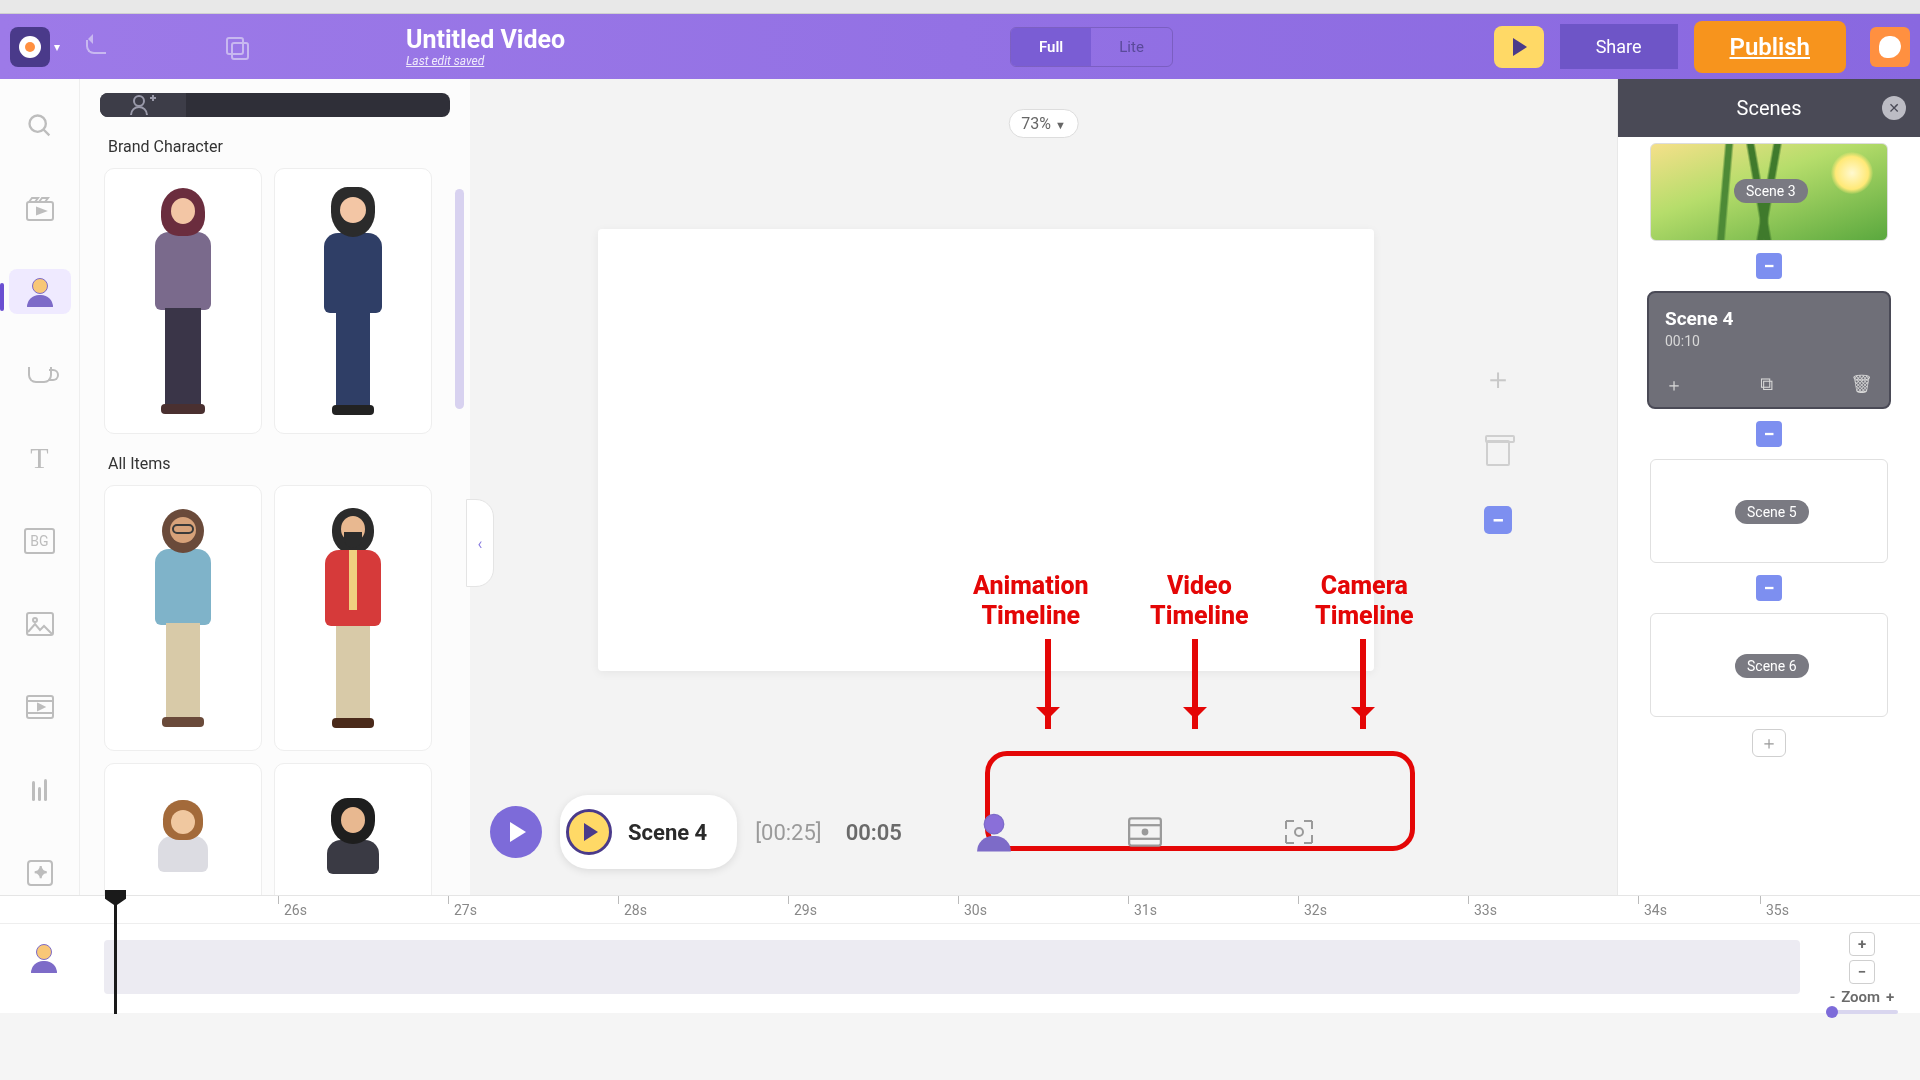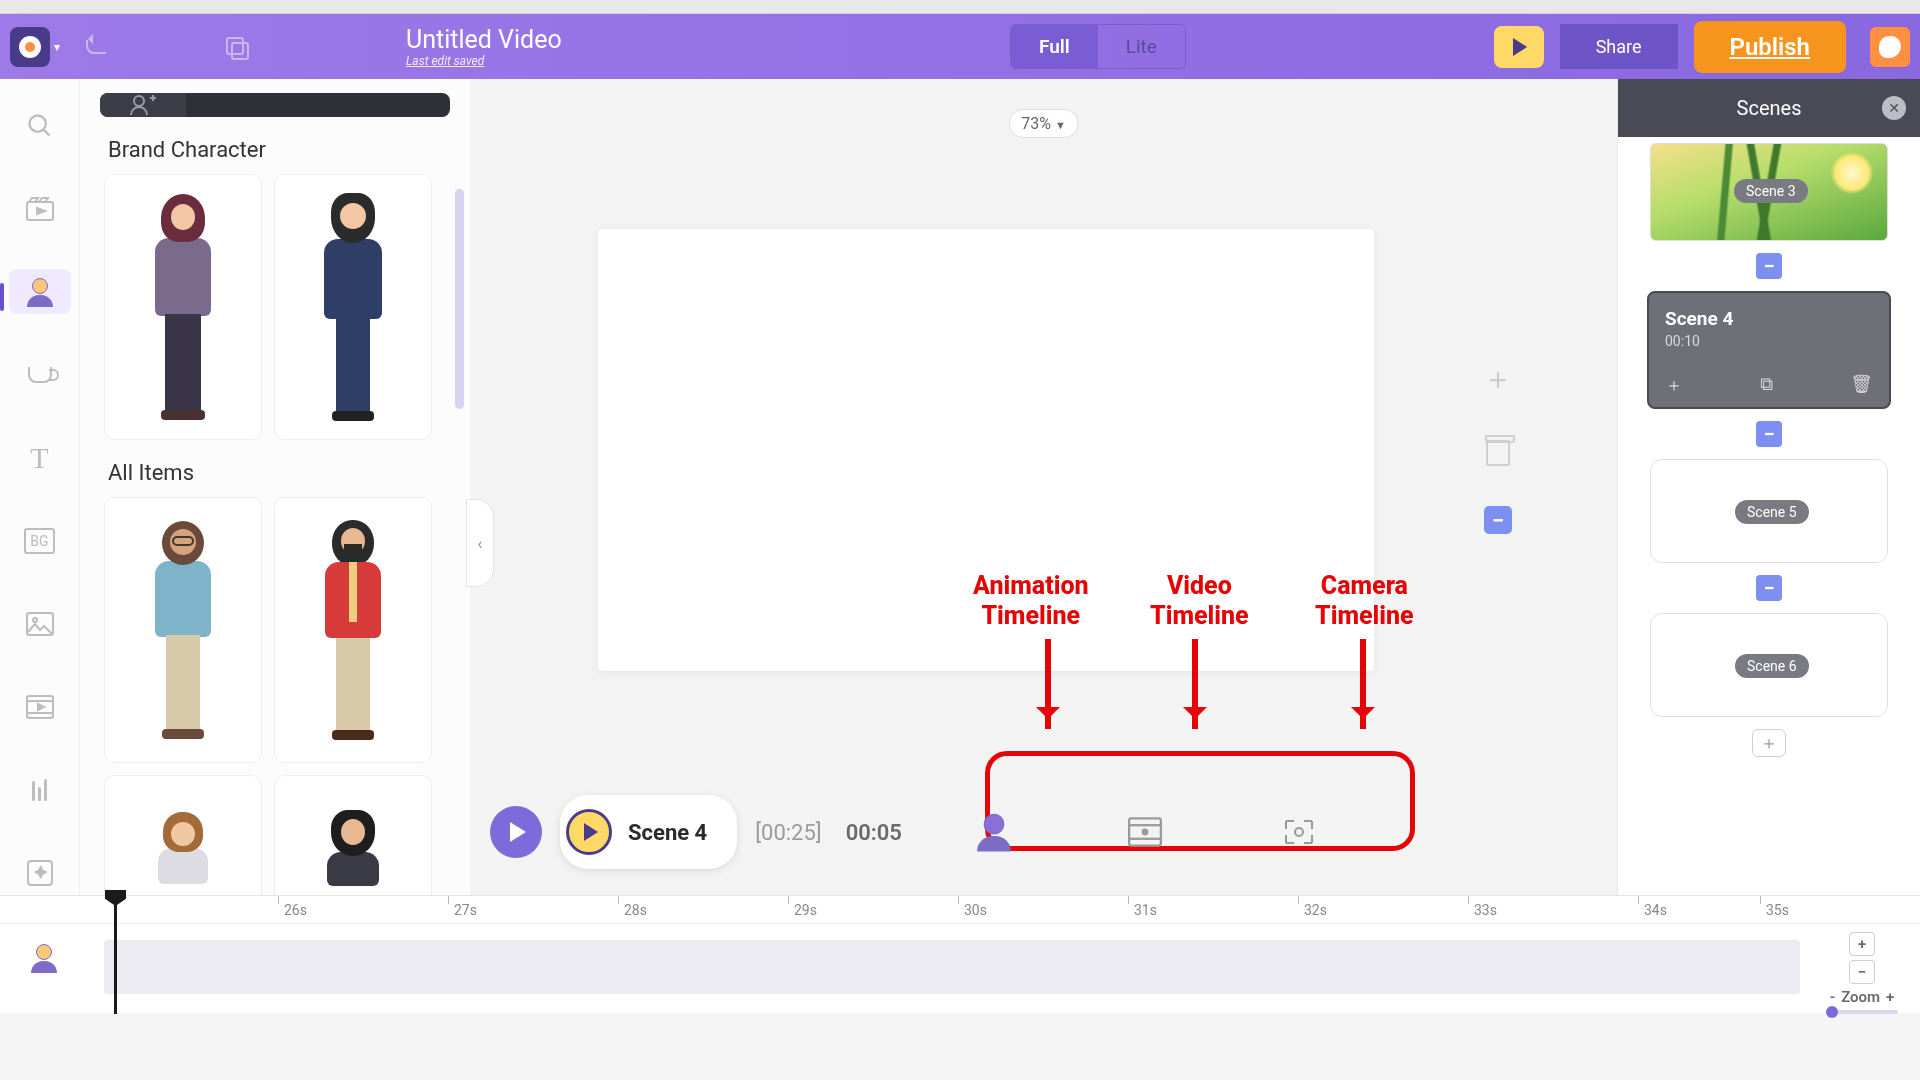--- a/index.html
+++ b/index.html
@@ -16,25 +16,25 @@
   .logo-drop { font-size:12px; color:#fff; margin-left:4px; }
 
   .hdr-btn { width:40px; height:40px; display:flex; align-items:center; justify-content:center; cursor:pointer; margin-left:16px; }
   .icon-undo { border:2px solid #c8b8f0; border-top:none; border-right:none; width:20px; height:14px; border-radius:0 0 0 8px; position:relative; }
   .icon-undo:before { content:''; position:absolute; left:-5px; top:-6px; border:5px solid transparent; border-right-color:#c8b8f0; }
   .icon-copy { position:relative; width:20px; height:20px; }
   .icon-copy:before,.icon-copy:after{content:'';position:absolute;width:14px;height:14px;border:2px solid #c8b8f0;border-radius:3px;}
   .icon-copy:after{left:5px;top:5px;}
 
   .title-block { margin-left:150px; color:#fff; }
-  .title-block h1 { font-size:25px; font-weight:400; }
+  .title-block h1 { font-size:25px; font-weight:700; }
   .title-block .sub { font-size:12px; font-style:italic; text-decoration:underline; opacity:.85; }
 
   .mode-toggle { position:absolute; left:1010px; display:flex; border:1px solid rgba(0,0,0,.15); border-radius:6px; overflow:hidden; }
-  .mode-toggle span { padding:10px 28px; font-size:19px; cursor:pointer; }
+  .mode-toggle span { padding:10px 28px; font-size:15px; cursor:pointer; }
   .mode-full { background:#7a5dd4; color:#fff; font-weight:600; }
   .mode-lite { background:transparent; color:#5a4a9a; }
 
   .right-actions { margin-left:auto; display:flex; gap:16px; align-items:center; }
   .play-chip { width:50px; height:42px; background:#ffd966; border-radius:8px; display:flex; align-items:center; justify-content:center; cursor:pointer; }
   .play-chip .tri { width:0;height:0;border-left:14px solid #4a3a8a;border-top:9px solid transparent;border-bottom:9px solid transparent;margin-left:3px;}
   .btn-share { background:#6e55c7; color:#fff; padding:12px 36px; border-radius:0; font-size:18px; cursor:pointer; }
   .btn-publish { background:#f7941d; color:#fff; padding:12px 36px; border-radius:8px; font-size:24px; font-weight:600; cursor:pointer;text-decoration:underline; }
   .avatar-tr { width:40px; height:40px; background:#ff9040; border-radius:6px; margin-left:8px; display:flex; align-items:center; justify-content:center; }
   .avatar-tr div{width:22px;height:22px;background:#fff;border-radius:50% 50% 60% 40%;}
@@ -55,21 +55,21 @@
   .cup:after{content:'';position:absolute;right:-9px;top:2px;width:8px;height:8px;border:2px solid #bdbdbd;border-left:none;border-radius:0 6px 6px 0;}
   .musnote{display:flex;gap:3px;align-items:flex-end;}
   .musnote span{width:3px;background:#bdbdbd;border-radius:2px;}
 
   
   .library { width:390px; background:#fcfcfc; padding:14px 20px 0 20px; overflow:hidden; position:relative; }
   .lib-tabs { display:flex; background:#2f2f38; border-radius:8px; overflow:hidden; }
   .lib-tab-main { flex:1; display:flex; align-items:center; justify-content:center; gap:12px; padding:14px; color:#fff; font-size:20px; }
   .lib-tab-add { width:86px; background:#3d3d48; display:flex; align-items:center; justify-content:center; color:#9a9aaa; }
   .yellow-dot{width:18px;height:18px;background:#f8c048;border-radius:50%;}
-  .lib-h { font-size:22px; margin:20px 0 12px 8px; color:#333; }
+  .lib-h { font-size:16px; margin:20px 0 12px 8px; color:#333; }
   .grid { display:flex; gap:12px; flex-wrap:wrap; padding:0 4px; }
   .card { width:158px; height:266px; background:#fff; border:1px solid #eee; border-radius:10px; display:flex; align-items:center; justify-content:center; cursor:pointer; overflow:hidden; }
   .card.short { height:146px; }
   .scroll-ind { position:absolute; right:6px; top:110px; width:9px; height:220px; background:#d8d2f0; border-radius:5px; }
   .fig{display:flex;flex-direction:column;align-items:center;}
   .fig .head{border-radius:50%;}
   .fig .torso{border-radius:14px 14px 6px 6px;margin-top:-4px;}
   .fig .legs{margin-top:-2px;}
 
   
@@ -108,21 +108,21 @@
   .scenes-body{flex:1;overflow:hidden;padding:0 16px;display:flex;flex-direction:column;align-items:center;}
   .sc-thumb{width:238px;border-radius:6px;position:relative;margin-top:6px;cursor:pointer;}
   .sc-img{height:98px;border-radius:6px;overflow:hidden;border:1px solid #ddd;}
   .sc-badge{position:absolute;background:#7a7a82;color:#fff;border-radius:14px;padding:4px 12px;font-size:14px;}
   .sc-gap{width:26px;height:26px;background:#7d8ff0;color:#fff;border-radius:4px;display:flex;align-items:center;justify-content:center;font-weight:700;margin:12px 0;font-size:20px;cursor:pointer;}
   .sc-active{width:244px;background:#6f6f78;border-radius:8px;padding:14px 16px 10px;border:2px solid #4a4a56;}
   .sc-active h4{color:#fff;font-size:19px;font-weight:700;}
   .sc-active .dur{color:#d8d8d8;font-size:14px;margin-top:3px;}
   .sc-act-tools{display:flex;justify-content:space-between;margin-top:24px;color:#d8d8d8;}
   .sc-act-tools span{cursor:pointer;font-size:18px;}
-  .sc-blank{width:238px;height:104px;border:1px solid #e0e0e0;border-radius:12px;background:#fff;position:relative;cursor:pointer;}
+  .sc-blank{width:238px;height:104px;border:1px solid #e0e0e0;border-radius:6px;background:#fff;position:relative;cursor:pointer;}
   .sc-add{width:34px;height:28px;border:1px solid #cfcfcf;border-radius:6px;color:#9a9a9a;display:flex;align-items:center;justify-content:center;margin-top:12px;cursor:pointer;font-size:18px;}
 
   
   .timeline{height:118px;background:#fff;border-top:1px solid #e5e5e5;position:relative;}
   .ruler{height:28px;position:relative;border-bottom:1px solid #eee;}
   .tick{position:absolute;top:6px;font-size:14px;color:#888;}
   .tick:before{content:'';position:absolute;left:-6px;top:-6px;height:8px;border-left:1px solid #bbb;}
   .track{position:absolute;left:104px;right:120px;top:44px;height:54px;background:#ecebf2;border-radius:4px;}
   .playhead{position:absolute;top:-6px;width:3px;height:124px;background:#1a1a1a;}
   .playhead .knob{position:absolute;top:0;left:-9px;width:21px;height:16px;background:#1a1a1a;clip-path:polygon(0 0,100% 0,100% 55%,50% 100%,0 55%);}

